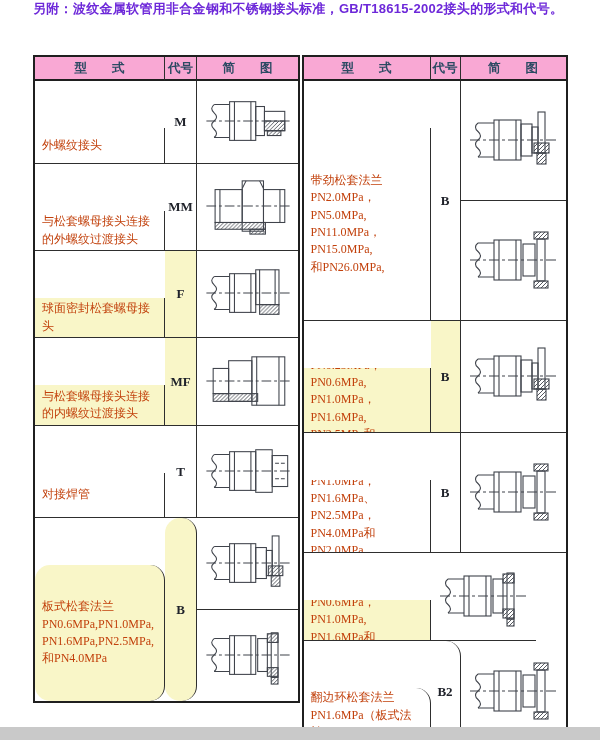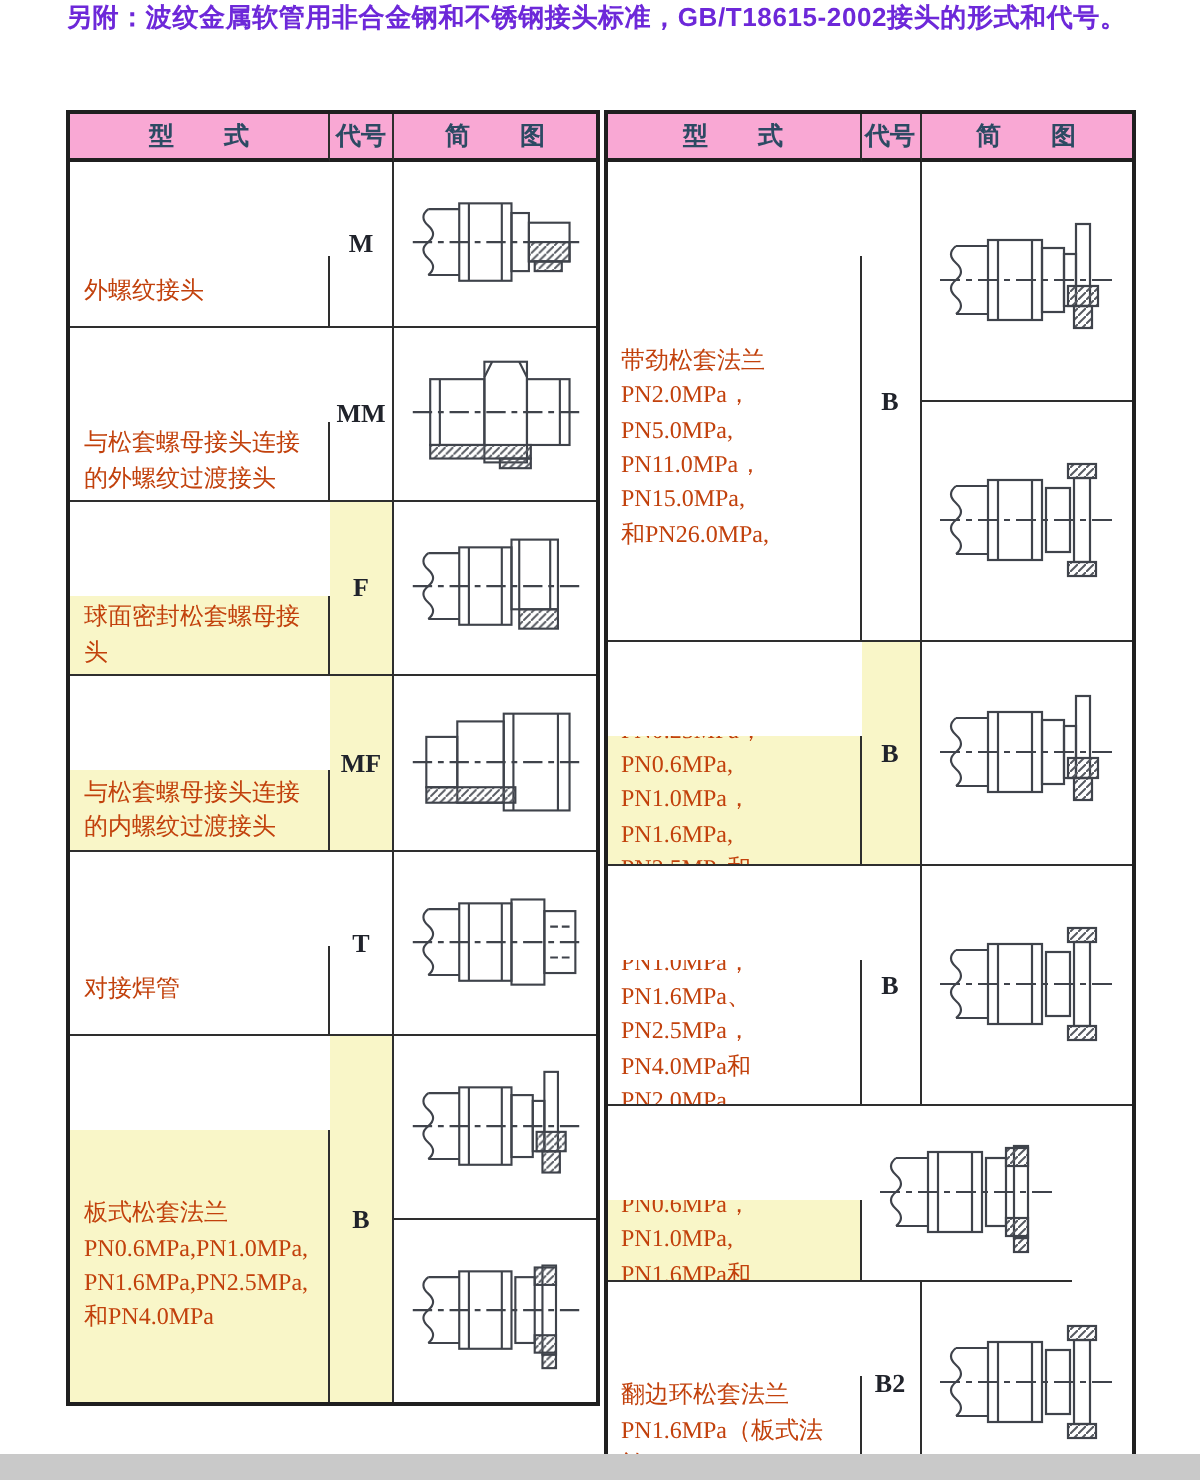--- a/index.html
+++ b/index.html
@@ -14,21 +14,21 @@
   .tbl{position:absolute;left:33px;top:55px;display:flex;align-items:flex-start;}
   .half{border:2px solid #1f1f1f;background:#fff;}
   .half.lh{border-right:2.5px solid #1f1f1f;}
   .half.rh{border-left:2.5px solid #1f1f1f;margin-left:1.5px;}
   .row{display:flex;}
   .c{
     box-sizing:border-box;border-right:1.5px solid #2e2e2e;border-bottom:1.5px solid #2e2e2e;
     display:flex;align-items:center;overflow:hidden;background:#fff;
   }
   .c.last{border-right:none;}
-  .row.lastrow .c{border-bottom:none;}
+  .row.lastrow .c{border-bottom:none;border-radius:15px;}
   .hd{
     background:#f9a8d4;justify-content:center;height:24px;
     font:bold 12.5px "Liberation Serif","DejaVu Serif",serif;color:#2c4a63;
     border-bottom-width:2px;border-bottom-color:#1f1f1f;
   }
   .type{
     justify-content:flex-start;padding:4px 3px 4px 7px;white-space:pre-line;
     font:12px/1.45 "Liberation Serif","DejaVu Serif",serif;color:#c2410c;text-align:left;margin-top:47px;
   }
   .code{

